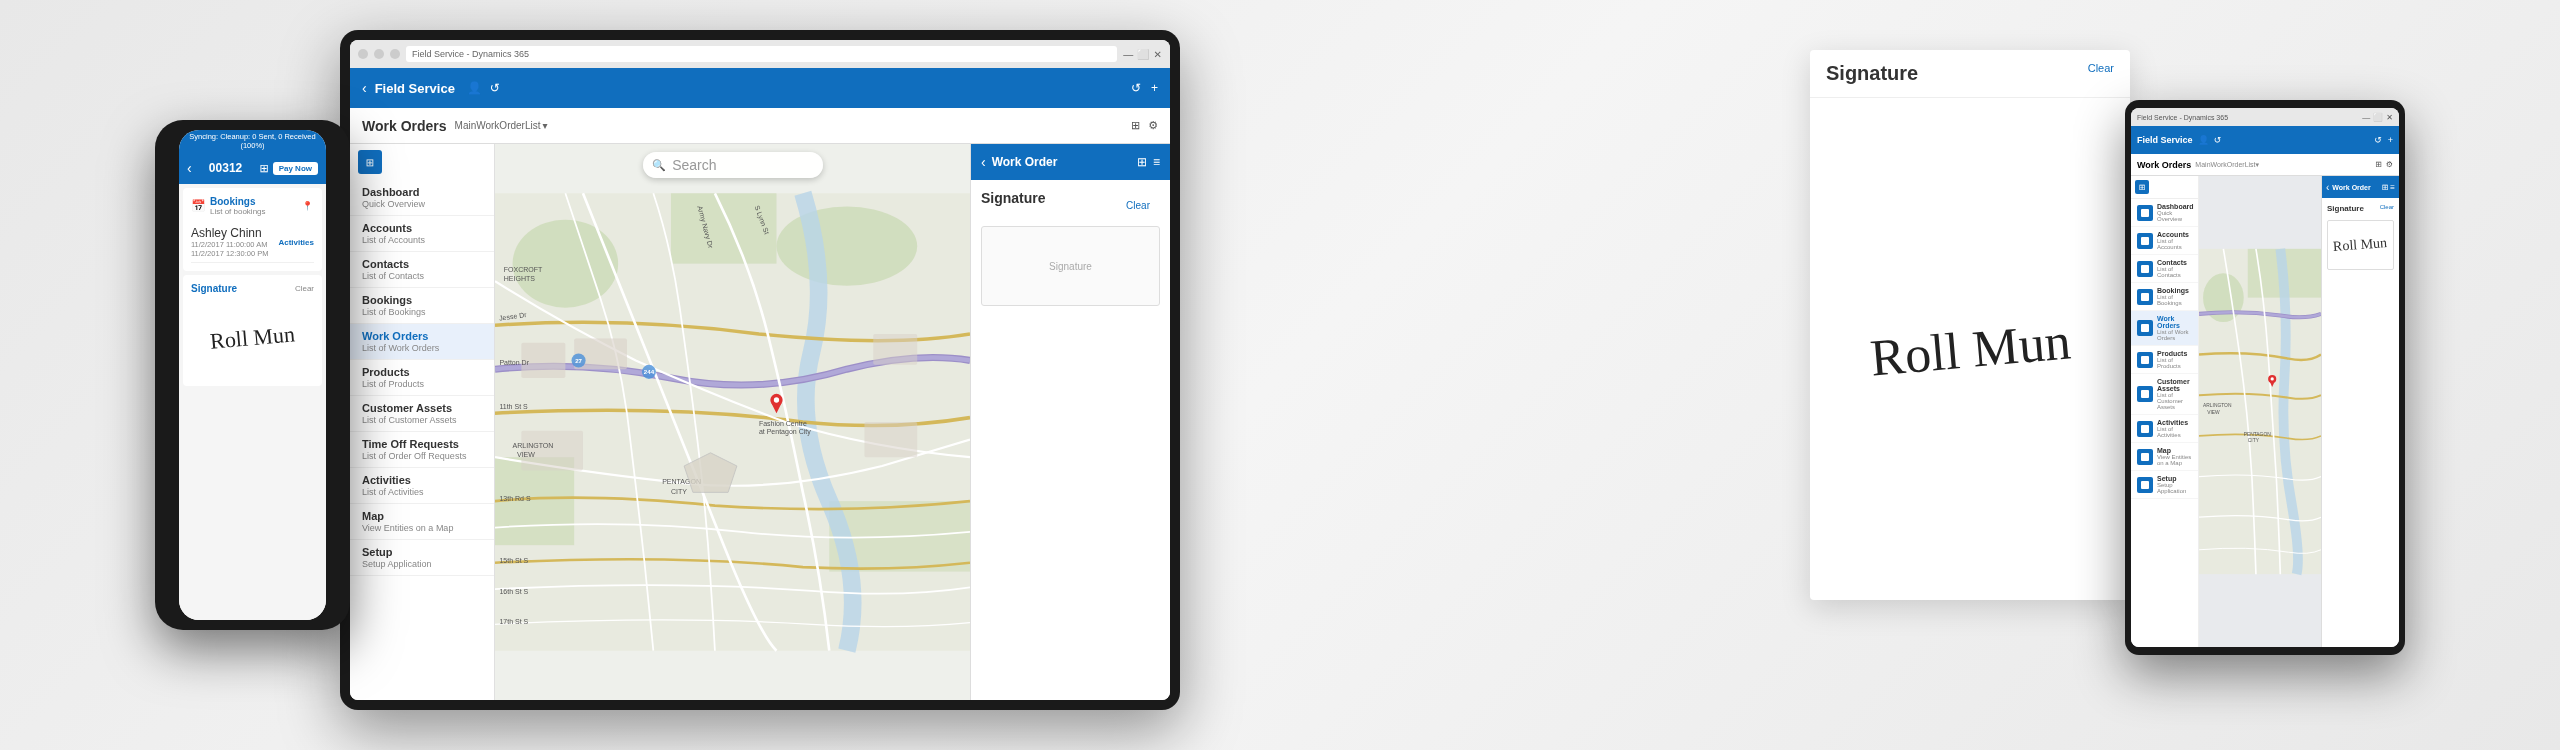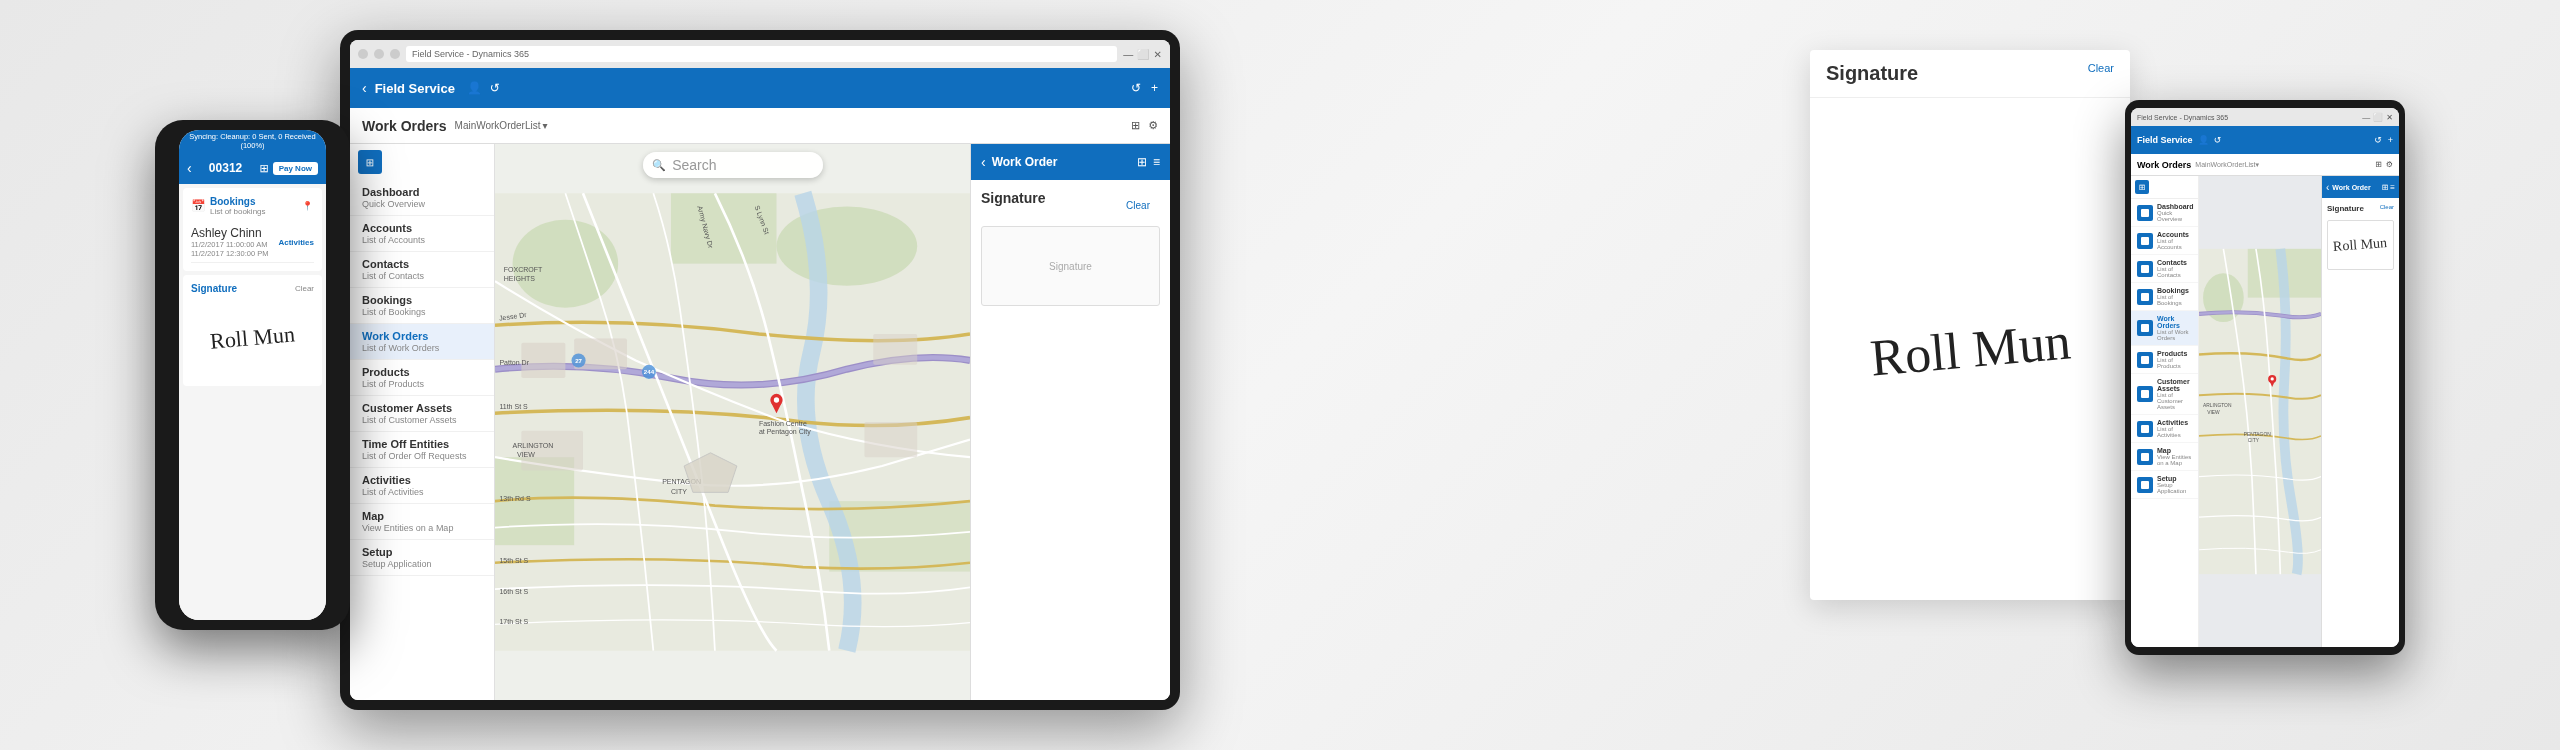--- a/index.html
+++ b/index.html
@@ -816,21 +816,21 @@
           </div>
           <div class="sidebar-item">
             <div class="sidebar-item-title">Products</div>
             <div class="sidebar-item-subtitle">List of Products</div>
           </div>
           <div class="sidebar-item">
             <div class="sidebar-item-title">Customer Assets</div>
             <div class="sidebar-item-subtitle">List of Customer Assets</div>
           </div>
           <div class="sidebar-item">
-            <div class="sidebar-item-title">Time Off Entities</div>
+            <div class="sidebar-item-title">Time Off Requests</div>
             <div class="sidebar-item-subtitle">List of Order Off Requests</div>
           </div>
           <div class="sidebar-item">
             <div class="sidebar-item-title">Activities</div>
             <div class="sidebar-item-subtitle">List of Activities</div>
           </div>
           <div class="sidebar-item">
             <div class="sidebar-item-title">Map</div>
             <div class="sidebar-item-subtitle">View Entities on a Map</div>
           </div>

